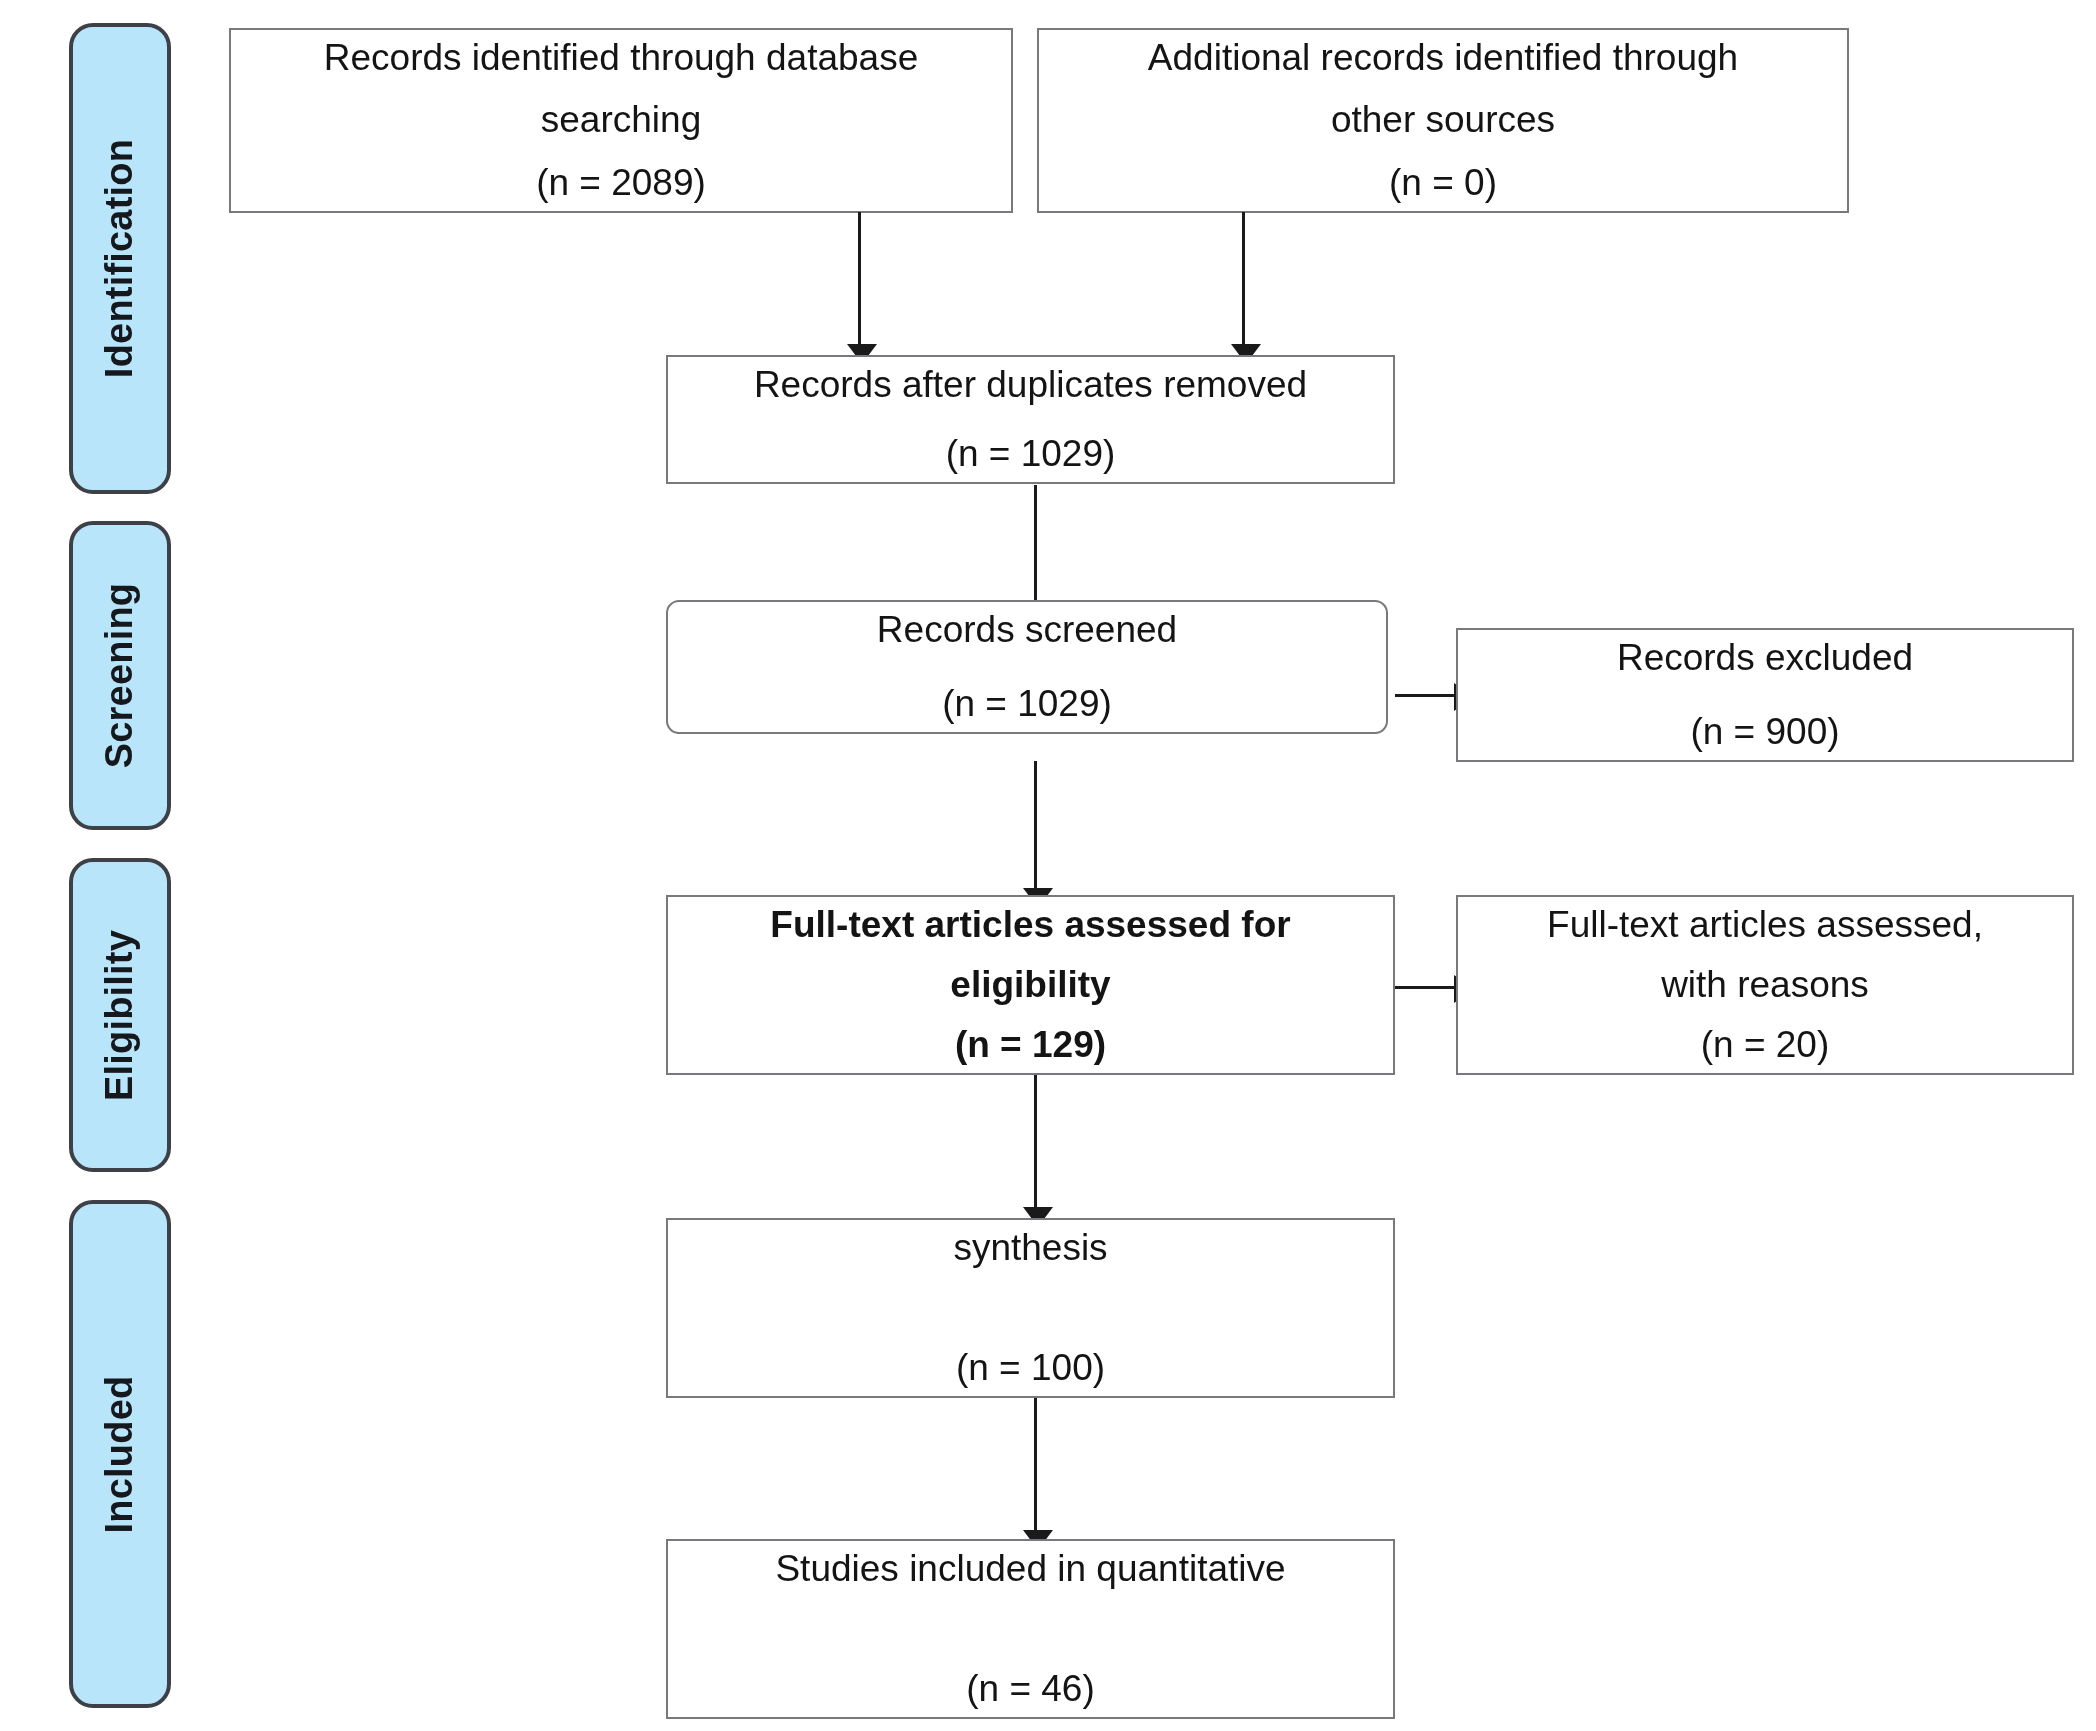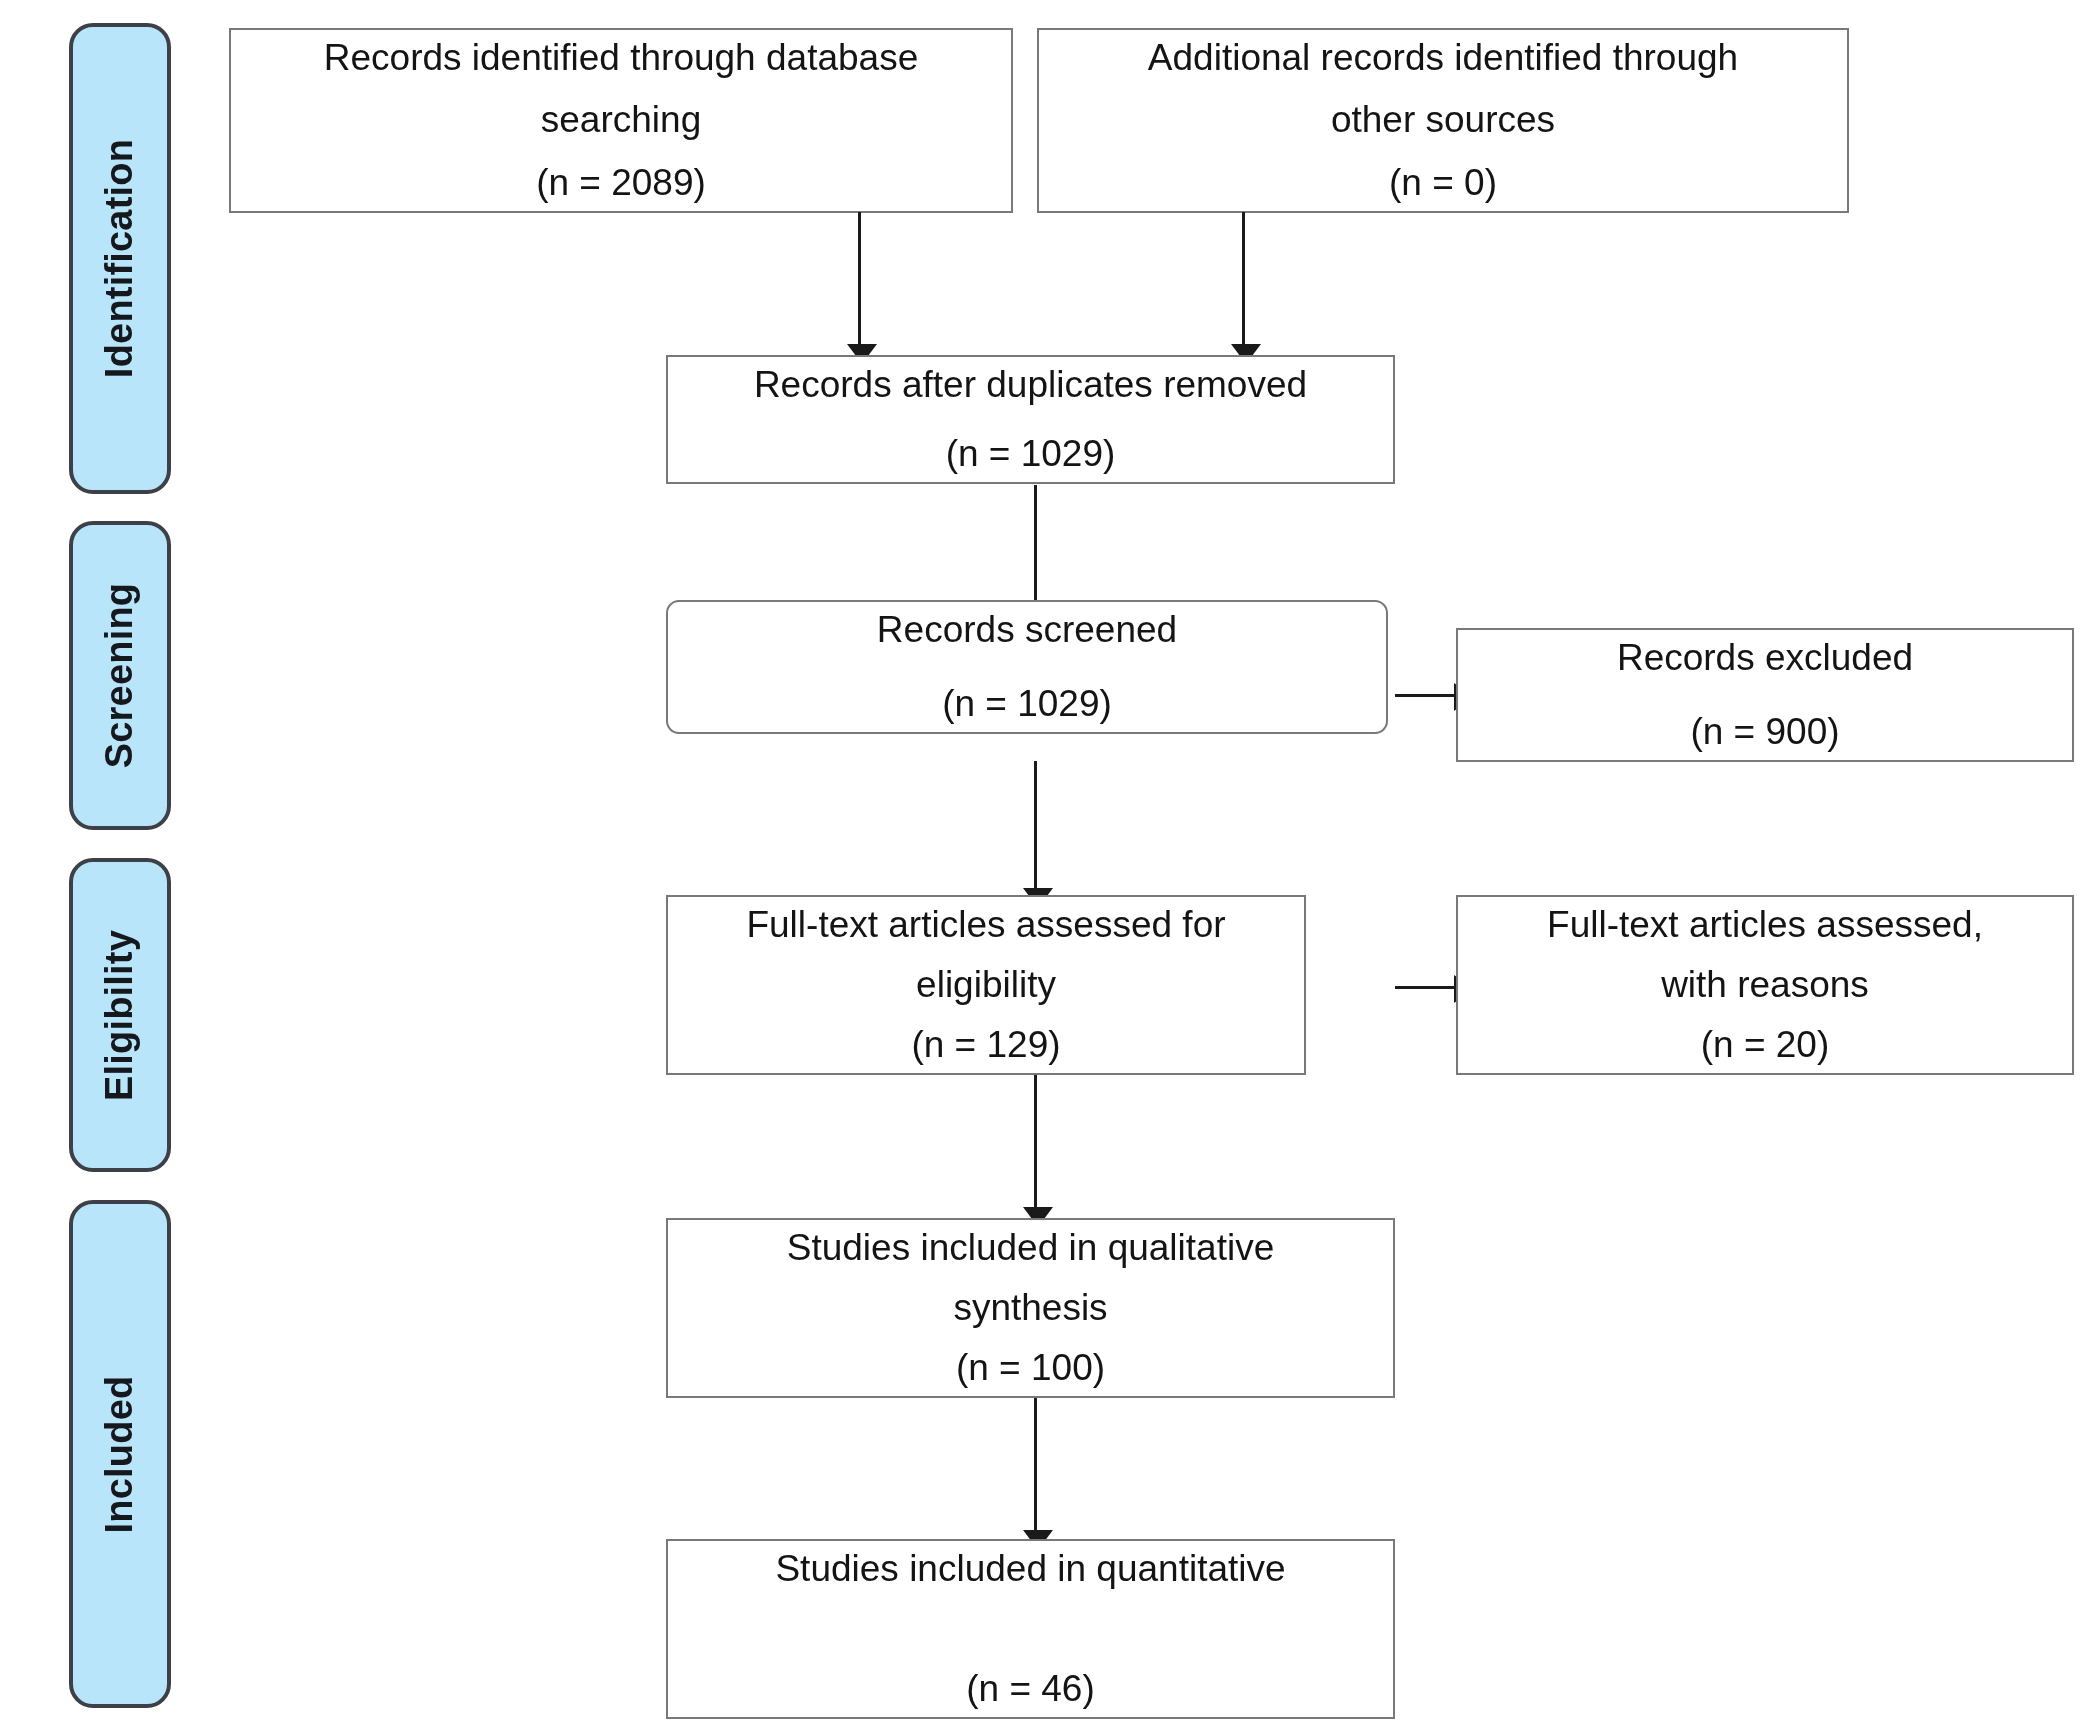--- a/index.html
+++ b/index.html
@@ -146,38 +146,37 @@
 
   <div class="arrow-h" style="left:1395px; top:694px; width:60px;"></div>
 
   <div class="flow-box" style="left:1456px; top:628px; width:618px; height:134px;">
     <span class="line">Records excluded</span>
     <span class="line">(n = 900)</span>
   </div>
 
   <div class="arrow-v" style="left:1034px; top:761px; height:129px;"></div>
 
-  <div class="flow-box" style="left:666px; top:895px; width:640px; height:180px;">
+  <div class="flow-box" style="left:666px; top:895px; width:729px; height:180px;font-weight:bold;">
     <span class="line">Full-text articles assessed for</span>
     <span class="line">eligibility</span>
     <span class="line">(n = 129)</span>
   </div>
 
   <div class="arrow-h" style="left:1395px; top:986px; width:60px;"></div>
 
   <div class="flow-box" style="left:1456px; top:895px; width:618px; height:180px;">
     <span class="line">Full-text articles assessed,</span>
     <span class="line">with reasons</span>
     <span class="line">(n = 20)</span>
   </div>
 
   <div class="arrow-v" style="left:1034px; top:1075px; height:134px;"></div>
 
   <div class="flow-box" style="left:666px; top:1218px; width:729px; height:180px;">
-    <span class="line">Studies included in qualitative</span>
     <span class="line">synthesis</span>
     <span class="line">(n = 100)</span>
   </div>
 
   <div class="arrow-v" style="left:1034px; top:1398px; height:134px;"></div>
 
   <div class="flow-box" style="left:666px; top:1539px; width:729px; height:180px;">
     <span class="line">Studies included in quantitative</span>
     <span class="line">(n = 46)</span>
   </div>

